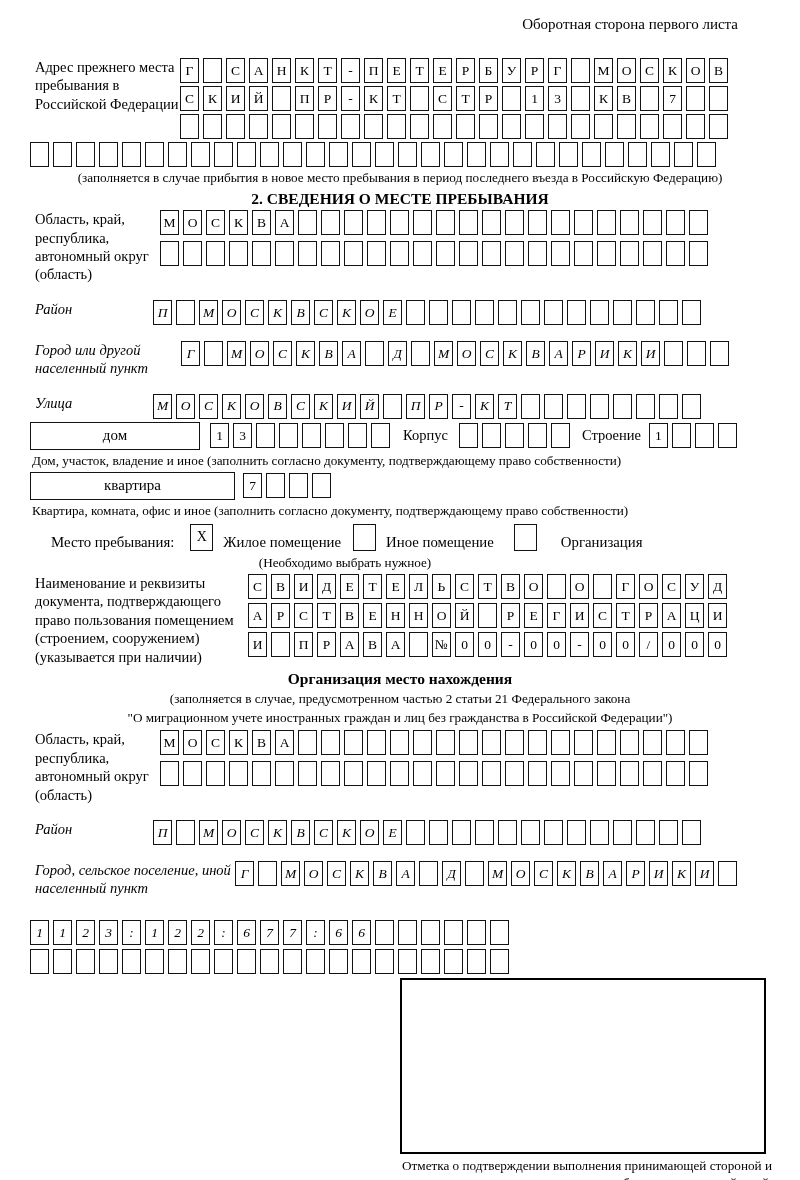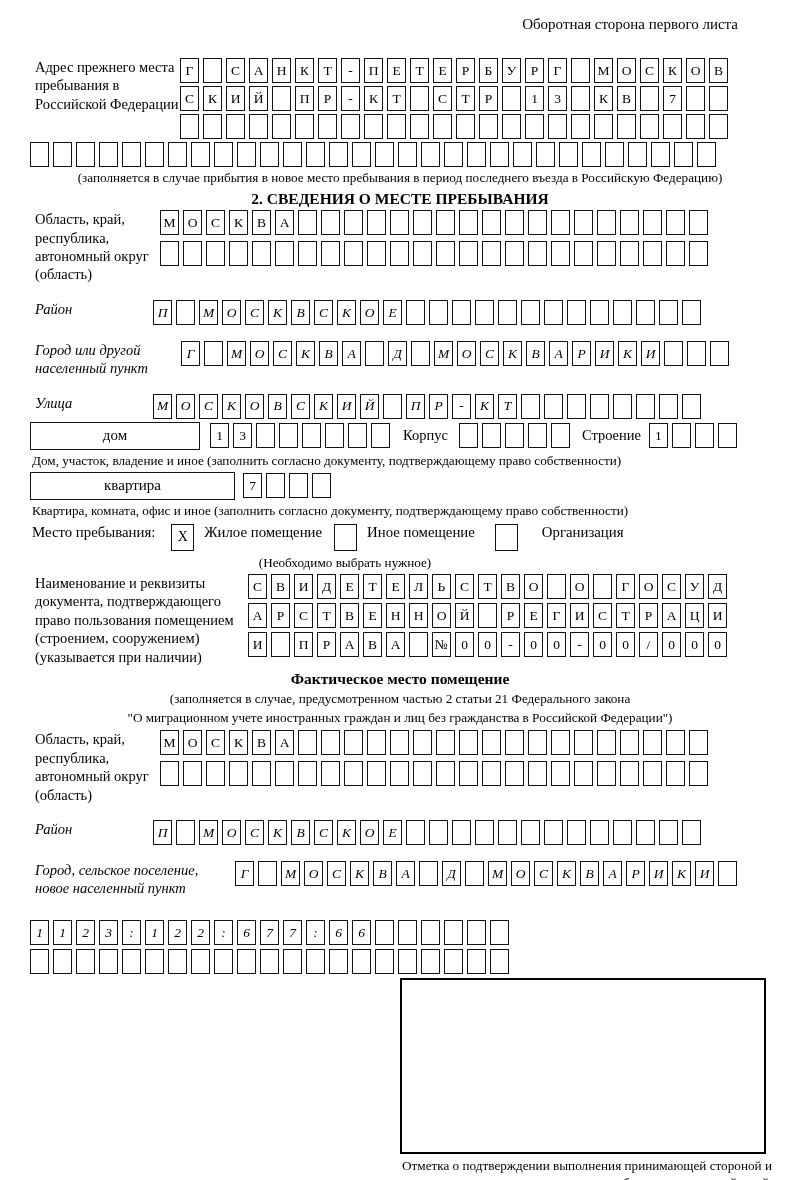--- a/index.html
+++ b/index.html
@@ -27,21 +27,21 @@
   .left{padding-left:32px;margin-top:2px;}
   .sec-title{text-align:center;font-weight:bold;font-size:15.5px;margin-top:4px;margin-bottom:2px;}
   .mt25{margin-top:25px;} .mt2{margin-top:16px;font-style:italic;} .mt3{margin-top:3px;} .mt4{margin-top:4px;}
   .domrow{display:flex;align-items:center;padding-left:30px;margin-top:3px;}
   .wbox{
     border:1.8px solid #131313;height:26px;display:flex;align-items:center;justify-content:center;
     font-size:15px;flex:0 0 auto;
   }
   .dombox{width:168px;} .kvbox{width:203px;}
   .inline-label{font-size:14.5px;flex:0 0 auto;}
-  .stayrow{display:flex;align-items:flex-start;padding-left:32px;margin-top:5px;font-size:14.8px;}
+  .stayrow{display:flex;align-items:flex-end;padding-left:51px;margin-top:5px;font-size:14.8px;}
   .chk{
     width:21px;height:25px;border:1.7px solid #131313;display:flex;align-items:center;
     justify-content:center;font-size:14px;flex:0 0 auto;
   }
   .choose{margin-left:180px;width:330px;text-align:center;margin-top:3px;}
   .stamp-box{width:362px;height:172px;border:2px solid #000;margin-left:400px;margin-top:4px;}
   .stamp-caption{margin-left:388px;width:398px;text-align:center;font-size:13.2px;line-height:1.32;margin-top:3px;}
 </style>
 </head>
 <body>
@@ -437,21 +437,21 @@
           <span class="cell">0</span>
           <span class="cell">0</span>
           <span class="cell">/</span>
           <span class="cell">0</span>
           <span class="cell">0</span>
           <span class="cell">0</span>
         </div>
     </div>
   </div>
 
-  <div class="sec-title">Фактическое место помещение</div>
+  <div class="sec-title">Организация место нахождения</div>
   <div class="caption center">(заполняется в случае, предусмотренном частью 2 статьи 21 Федерального закона</div>
   <div class="caption center">"О миграционном учете иностранных граждан и лиц без гражданства в Российской Федерации")</div>
 
   <div class="frow mt4">
     <div class="label w125">Область, край, республика, автономный округ (область)</div>
     <div class="cellcol gap6">
       <div class="cells">
           <span class="cell">М</span>
           <span class="cell">О</span>
           <span class="cell">С</span>
@@ -530,21 +530,21 @@
         <span class="cell"></span>
         <span class="cell"></span>
         <span class="cell"></span>
         <span class="cell"></span>
         <span class="cell"></span>
         <span class="cell"></span>
       </div>
   </div>
 
   <div class="frow mt2">
-    <div class="label w200">Город, сельское поселение, новое населенный пункт</div>
+    <div class="label w200">Город, сельское поселение, иной населенный пункт</div>
     <div class="cells">
         <span class="cell">Г</span>
         <span class="cell"></span>
         <span class="cell">М</span>
         <span class="cell">О</span>
         <span class="cell">С</span>
         <span class="cell">К</span>
         <span class="cell">В</span>
         <span class="cell">А</span>
         <span class="cell"></span>

